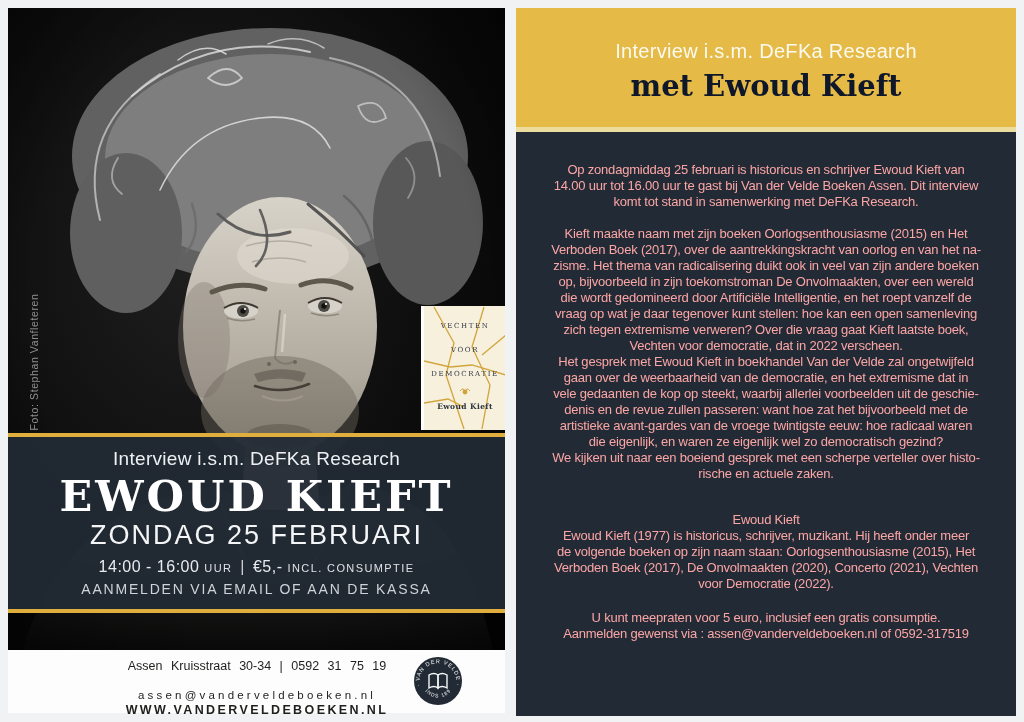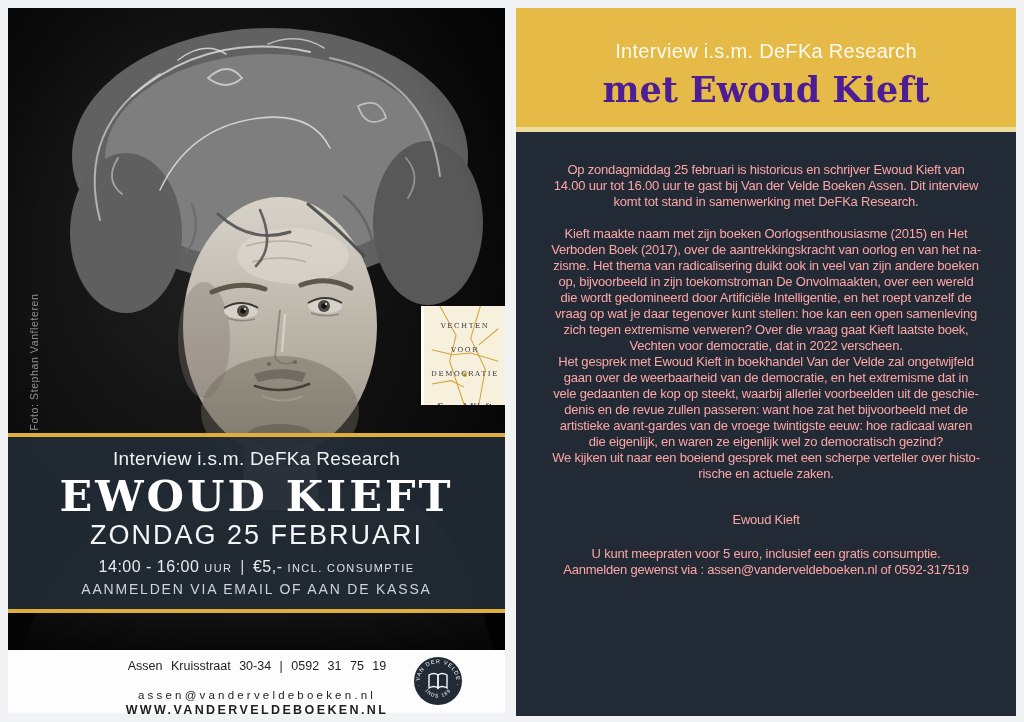--- a/index.html
+++ b/index.html
@@ -13,21 +13,21 @@
   .photo svg { display:block; width:100%; height:100%; }
 
   .photo-credit {
     position:absolute; left:-62px; top:346px; width:180px; height:16px;
     transform:rotate(-90deg); transform-origin:center;
     color:#8f9092; font-size:10.5px; letter-spacing:.6px; text-align:center;
   }
 
   
   .book-cover {
-    position:absolute; left:416px; top:298px; width:82px; height:99px;
+    position:absolute; left:416px; top:298px; width:82px; height:124px;
     background:#f6f0dc; box-shadow:-3px 0 0 #fdfdfb; overflow:hidden;
   }
   .book-cover svg { position:absolute; inset:0; width:100%; height:100%; }
   .bc-text { position:absolute; width:100%; text-align:center; color:#323947;
     font-family:"DejaVu Serif", serif; font-size:7px; letter-spacing:1.6px; }
   .bc-t1 { top:16px; } .bc-t2 { top:40px; } .bc-t3 { top:64px; }
   .bc-author { position:absolute; width:100%; top:96px; text-align:center; color:#2c3340;
     font-family:"DejaVu Serif", serif; font-weight:bold; font-size:7.5px; letter-spacing:.4px; }
 
   
@@ -54,22 +54,22 @@
   .lf-line2 { font-size:11.5px; letter-spacing:3.2px; margin-top:16px; }
   .lf-line3 { font-size:12.5px; font-weight:bold; letter-spacing:2.4px; margin-top:2px; }
   .lf-logo { position:absolute; left:405px; top:6px; width:50px; height:50px; }
 
   
   .right-card { position:absolute; left:516px; top:8px; width:500px; height:708px;
                 background:#222b35; overflow:hidden; }
   .yellow-header { height:124px; background:#e6ba47; border-bottom:5px solid #ecdc9d;
                    text-align:center; color:#fdfcf4; padding-top:32px; }
   .yh-kicker { font-size:20px; font-weight:300; letter-spacing:.3px; color:#fbfaf0; }
-  .yh-title  { font-family:"DejaVu Serif", serif; font-weight:bold; font-size:35px;
-               color:#4c1d95; margin-top:6px; }
+  .yh-title  { font-family:"DejaVu Serif", serif; font-weight:bold; font-size:29px;
+               color:#0f172a; margin-top:6px; }
 
   .dark-body { position:relative; height:579px; text-align:center;
                color:#fca5a5; font-size:13px; line-height:16px; letter-spacing:-0.2px;
                padding-top:30px; }
   .lines { white-space:pre-line; }
   .block-gap16 { margin-top:16px; }
   .block-gap30 { margin-top:30px; }
   .block-gap18 { margin-top:18px;text-align:center; }
   .bio-title { line-height:16px; }
 
@@ -254,19 +254,23 @@
 Vechten voor democratie, dat in 2022 verscheen.
 Het gesprek met Ewoud Kieft in boekhandel Van der Velde zal ongetwijfeld
 gaan over de weerbaarheid van de democratie, en het extremisme dat in
 vele gedaanten de kop op steekt, waarbij allerlei voorbeelden uit de geschie-
 denis en de revue zullen passeren: want hoe zat het bijvoorbeeld met de
 artistieke avant-gardes van de vroege twintigste eeuw: hoe radicaal waren
 die eigenlijk, en waren ze eigenlijk wel zo democratisch gezind?
 We kijken uit naar een boeiend gesprek met een scherpe verteller over histo-
 rische en actuele zaken.</div>
       <div class="bio-title block-gap30">Ewoud Kieft</div>
+      <div class="lines">Ewoud Kieft (1977) is historicus, schrijver, muzikant. Hij heeft onder meer
+de volgende boeken op zijn naam staan: Oorlogsenthousiasme (2015), Het
+Verboden Boek (2017), De Onvolmaakten (2020), Concerto (2021), Vechten
+voor Democratie (2022).</div>
       <div class="lines block-gap18">U kunt meepraten voor 5 euro, inclusief een gratis consumptie.
 Aanmelden gewenst via : assen@vanderveldeboeken.nl of 0592-317519</div>
 
     </div>
   </div>
 
 </div>
 
 </body></html>

